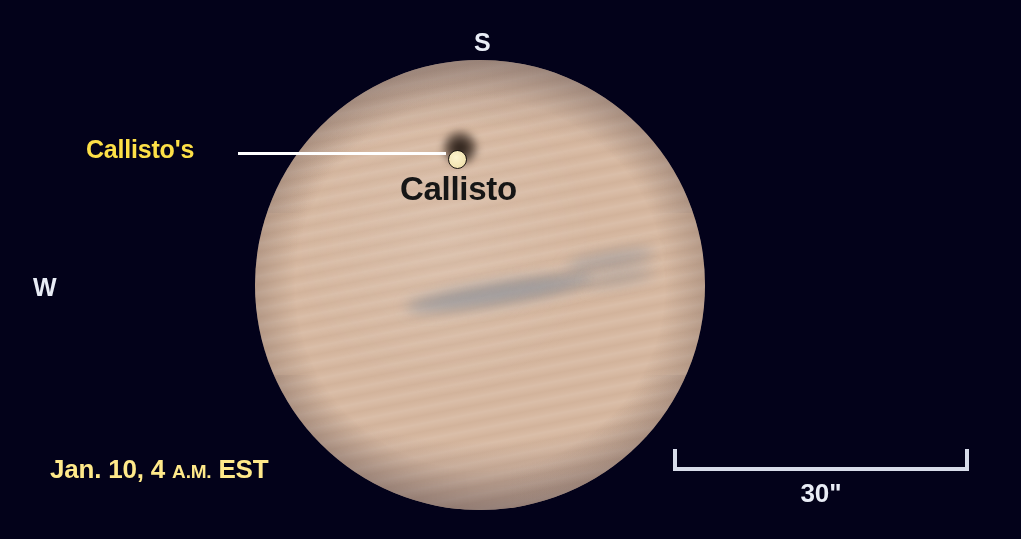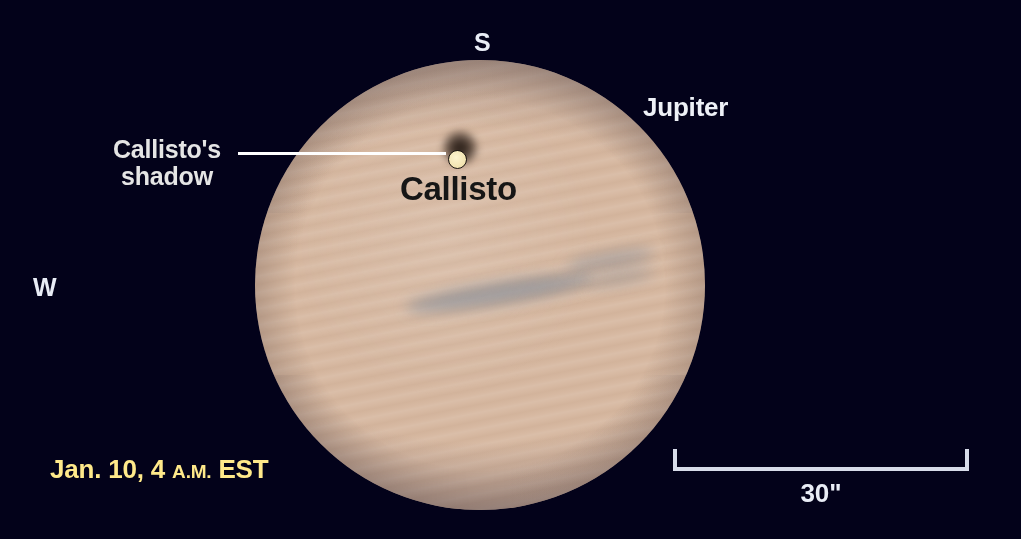--- a/index.html
+++ b/index.html
@@ -175,27 +175,26 @@
   }
 
   
   .label {
     position: absolute;
     font-weight: bold;
     white-space: pre;
     line-height: 1.08;
   }
   #label-callisto-shadow {
-    left: 102px;
+    left: 86px;
     top: 136px;
     width: 130px;
-    color: #e5e5e5;
+    color: #fde047;
     font-size: 25px;
     letter-spacing: -0.2px;
-    text-align: center;
   }
   #label-callisto {
     left: 400px;
     top: 171px;
     color: #161616;
     font-size: 33px;
     letter-spacing: -0.3px;
   }
   #label-jupiter {
     left: 643px;
@@ -276,25 +275,24 @@
     <div id="polar-north"></div>
     <div id="polar-south"></div>
     <div id="limb"></div>
   </div>
 
   <div id="callisto-shadow"></div>
   <div id="callisto-moon"></div>
 
   <div id="leader-line"></div>
 
-  <div class="label" id="label-callisto-shadow"><span>Callisto's</span><br><span>shadow</span></div>
+  <div class="label" id="label-callisto-shadow"><span>Callisto's</span><br></div>
 
   <div class="label" id="label-callisto">Callisto</div>
 
-  <div class="label" id="label-jupiter">Jupiter</div>
 
   <div class="label" id="label-s">S</div>
 
   <div class="label" id="label-w">W</div>
 
   <div class="label" id="label-datetime"><span>Jan. 10, 4 </span><span class="smallcaps">A.M.</span><span> EST</span></div>
 
   <div id="scale-bar">
     <div class="tick left"></div>
     <div class="rule"></div>

